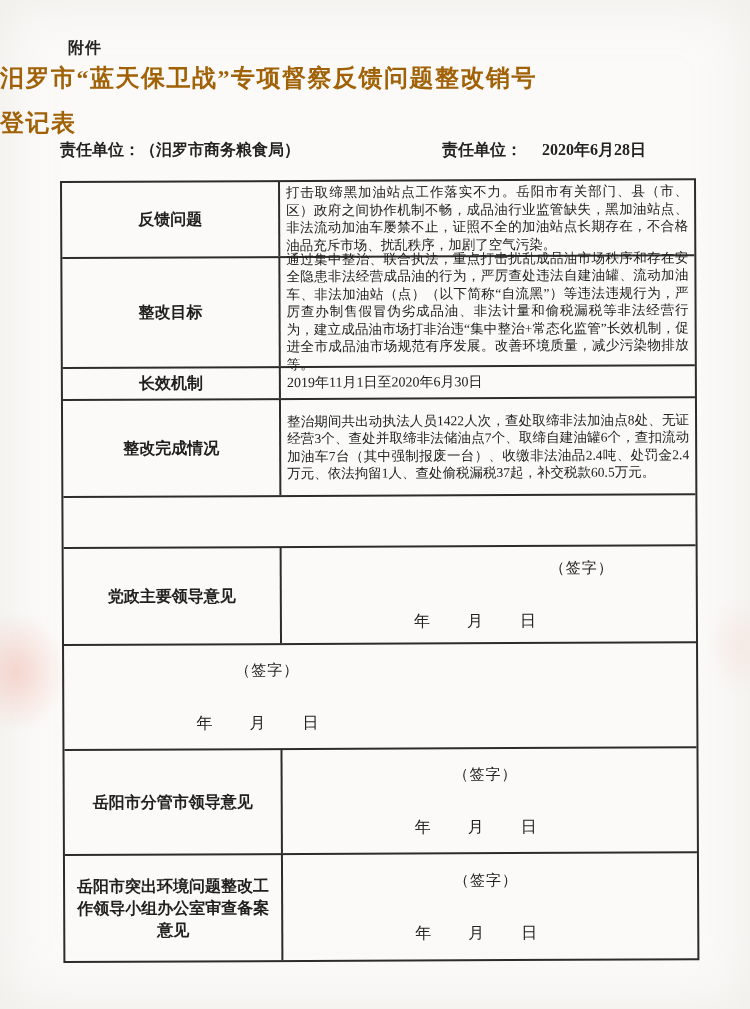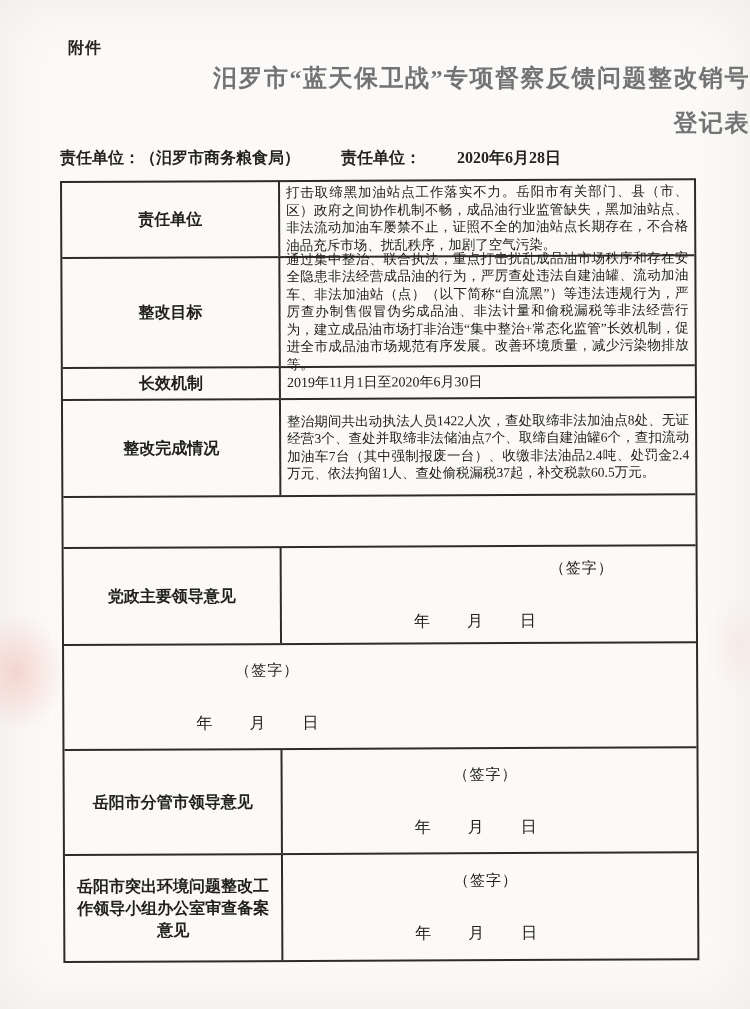--- a/index.html
+++ b/index.html
@@ -26,31 +26,31 @@
     position: absolute; right: -26px; top: 596px; width: 70px; height: 100px;
     background: radial-gradient(closest-side, rgba(246,220,214,0.45), rgba(246,220,214,0));
     border-radius: 50%;
   }
   .attachment {
     position: absolute; left: 68px; top: 38px;
     font-size: 16px; font-weight: bold; letter-spacing: 1px;
   }
   .title {
     position: absolute; left: 0; top: 56px; width: 750px;
-    text-align: right; font-weight: bold;
+    text-align: left; font-weight: bold;
     font-size: 24px; line-height: 45px; letter-spacing: 1.5px;
-    color: #737373;
+    color: #a16207;
   }
   .info-row {
-    position: absolute; left: 60px; top: 148px; width: 632px;
-    display: flex; 
+    position: absolute; left: 60px; top: 140px; width: 632px;
+    display: flex; justify-content: space-between;
     font-size: 16px; font-weight: bold; color: #23221f; gap: 41px;
   }
   .apply-group { margin-right: 46px; }
-  .apply-value { margin-left: 36px; font-weight: bold; }
+  .apply-value { margin-left: 20px; font-weight: bold; }
   .reg-table {
     position: absolute; left: 60px; top: 181px; width: 632px;
     border: 2px solid #2e2c29;
     transform: rotate(-0.25deg); transform-origin: 0 0;
   }
   .trow {
     display: flex; box-sizing: border-box;
     border-bottom: 2px solid #2e2c29;
   }
   .trow.last { border-bottom: none; }
@@ -100,21 +100,21 @@
     <span>责任单位：</span><span>（汨罗市商务粮食局）</span>
   </div>
   <div class="apply-group">
     <span>责任单位：</span><span class="apply-value">2020年6月28日</span>
   </div>
 </div>
 
 <div class="reg-table">
 
   <div class="trow" style="height:76px">
-    <div class="cell-label">责任单位</div>
+    <div class="cell-label">反馈问题</div>
     <div class="cell-content">
       <div class="para">打击取缔黑加油站点工作落实不力。岳阳市有关部门、县（市、区）政府之间协作机制不畅，成品油行业监管缺失，黑加油站点、非法流动加油车屡禁不止，证照不全的加油站点长期存在，不合格油品充斥市场、扰乱秩序，加剧了空气污染。</div>
     </div>
   </div>
 
   <div class="trow" style="height:110px">
     <div class="cell-label">整改目标</div>
     <div class="cell-content">
       <div class="para">通过集中整治、联合执法，重点打击扰乱成品油市场秩序和存在安全隐患非法经营成品油的行为，严厉查处违法自建油罐、流动加油车、非法加油站（点）（以下简称“自流黑”）等违法违规行为，严厉查办制售假冒伪劣成品油、非法计量和偷税漏税等非法经营行为，建立成品油市场打非治违“集中整治+常态化监管”长效机制，促进全市成品油市场规范有序发展。改善环境质量，减少污染物排放等。</div>
     </div>

